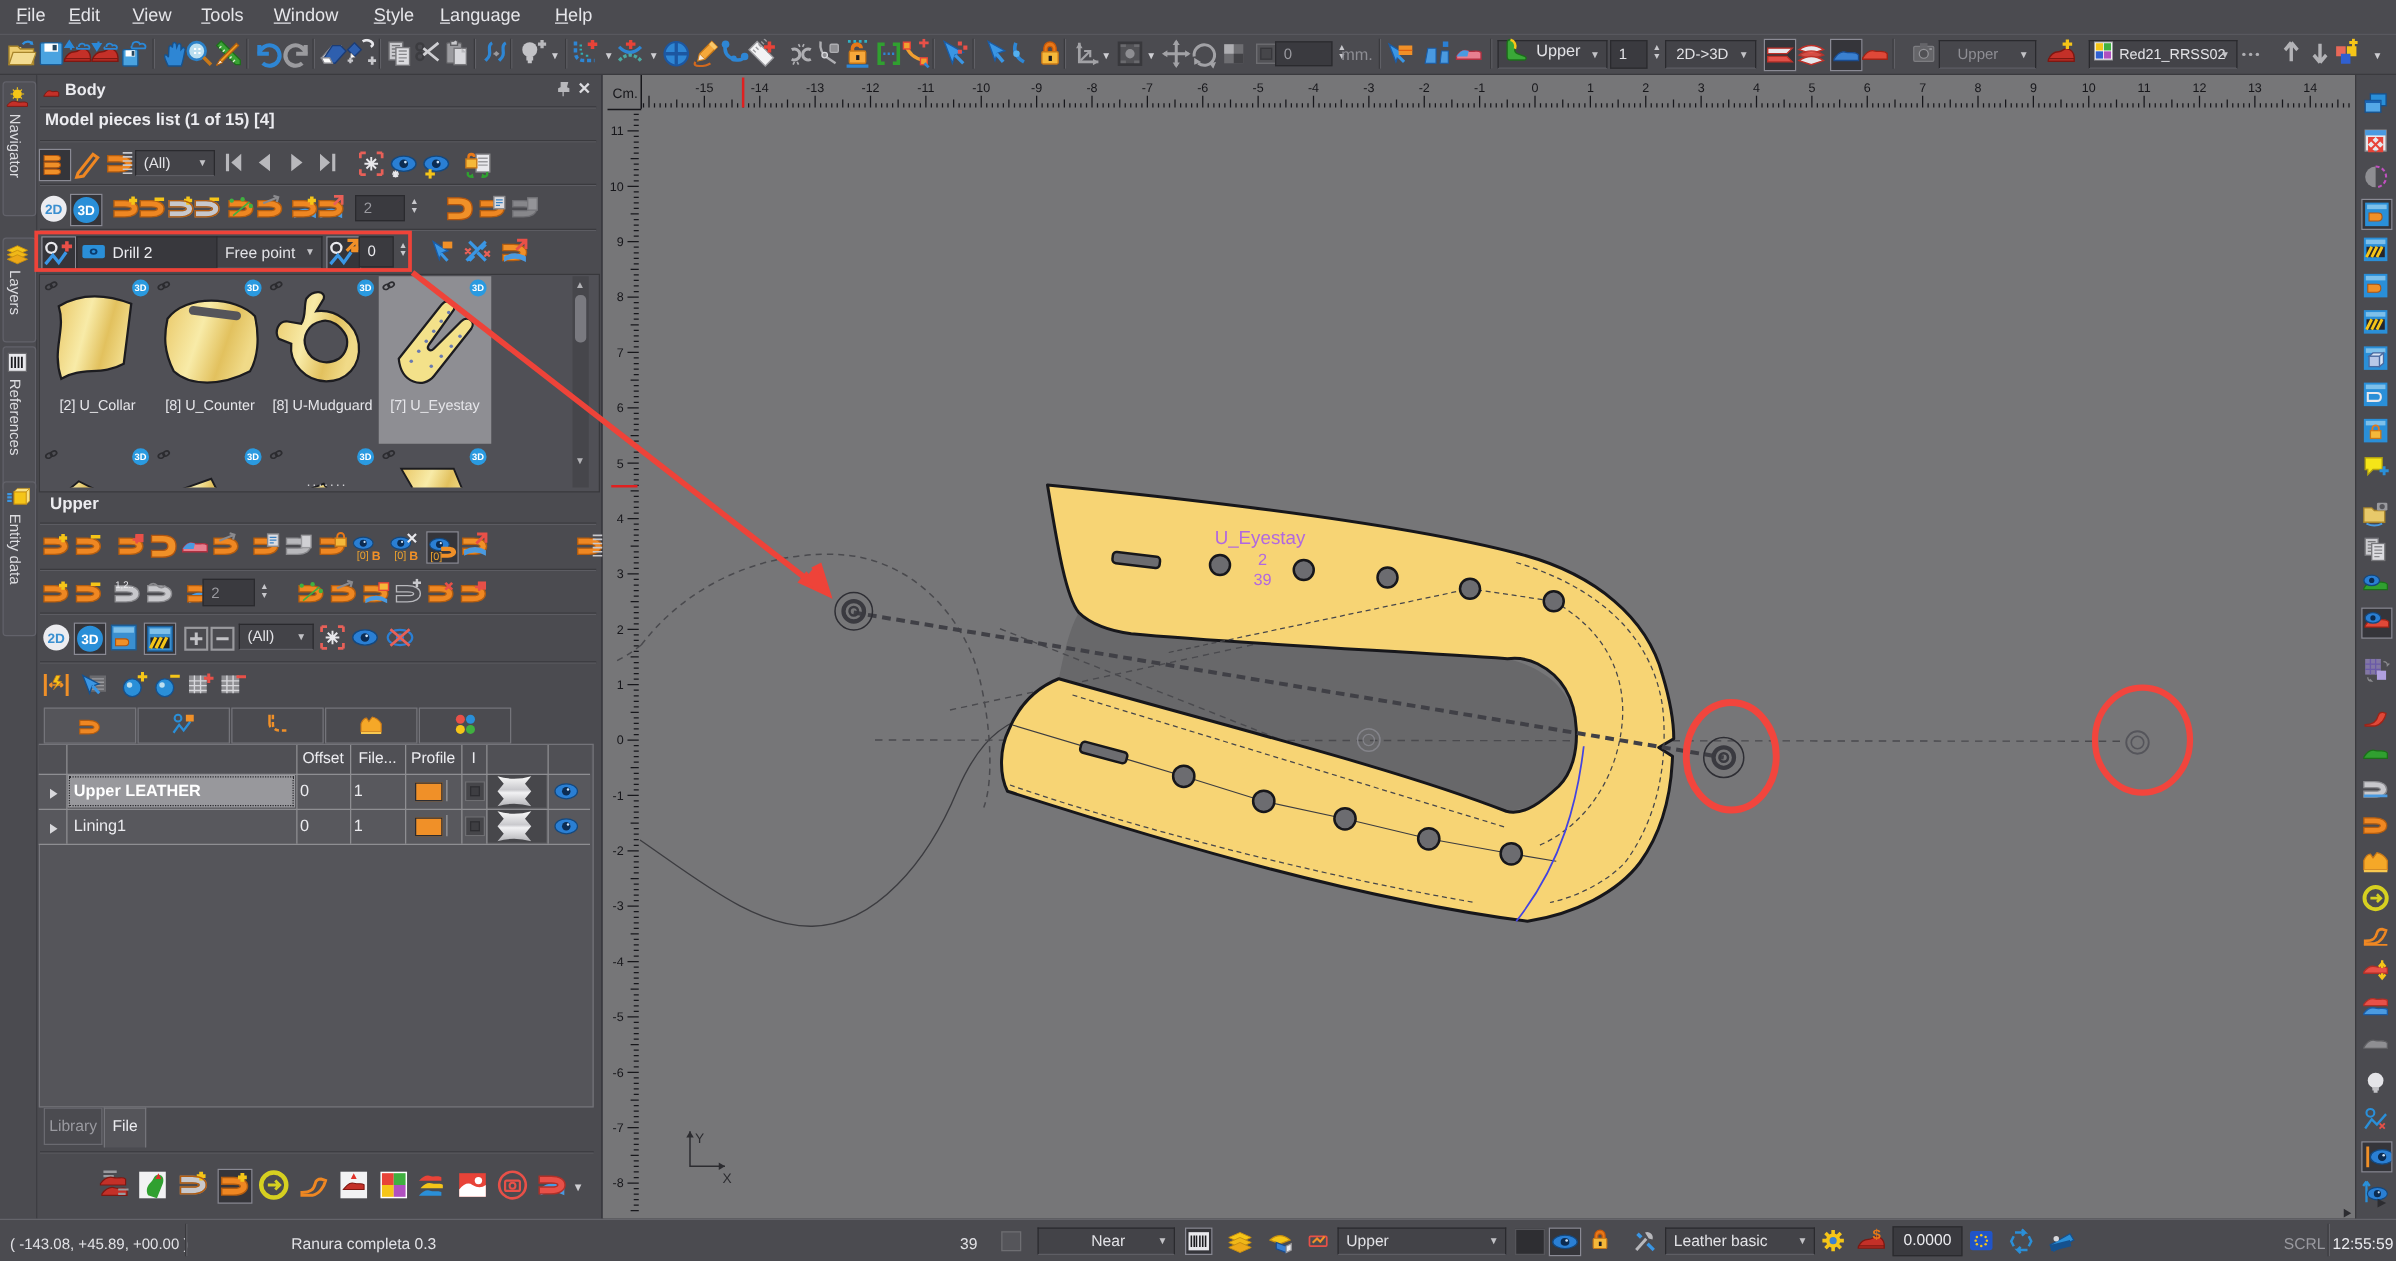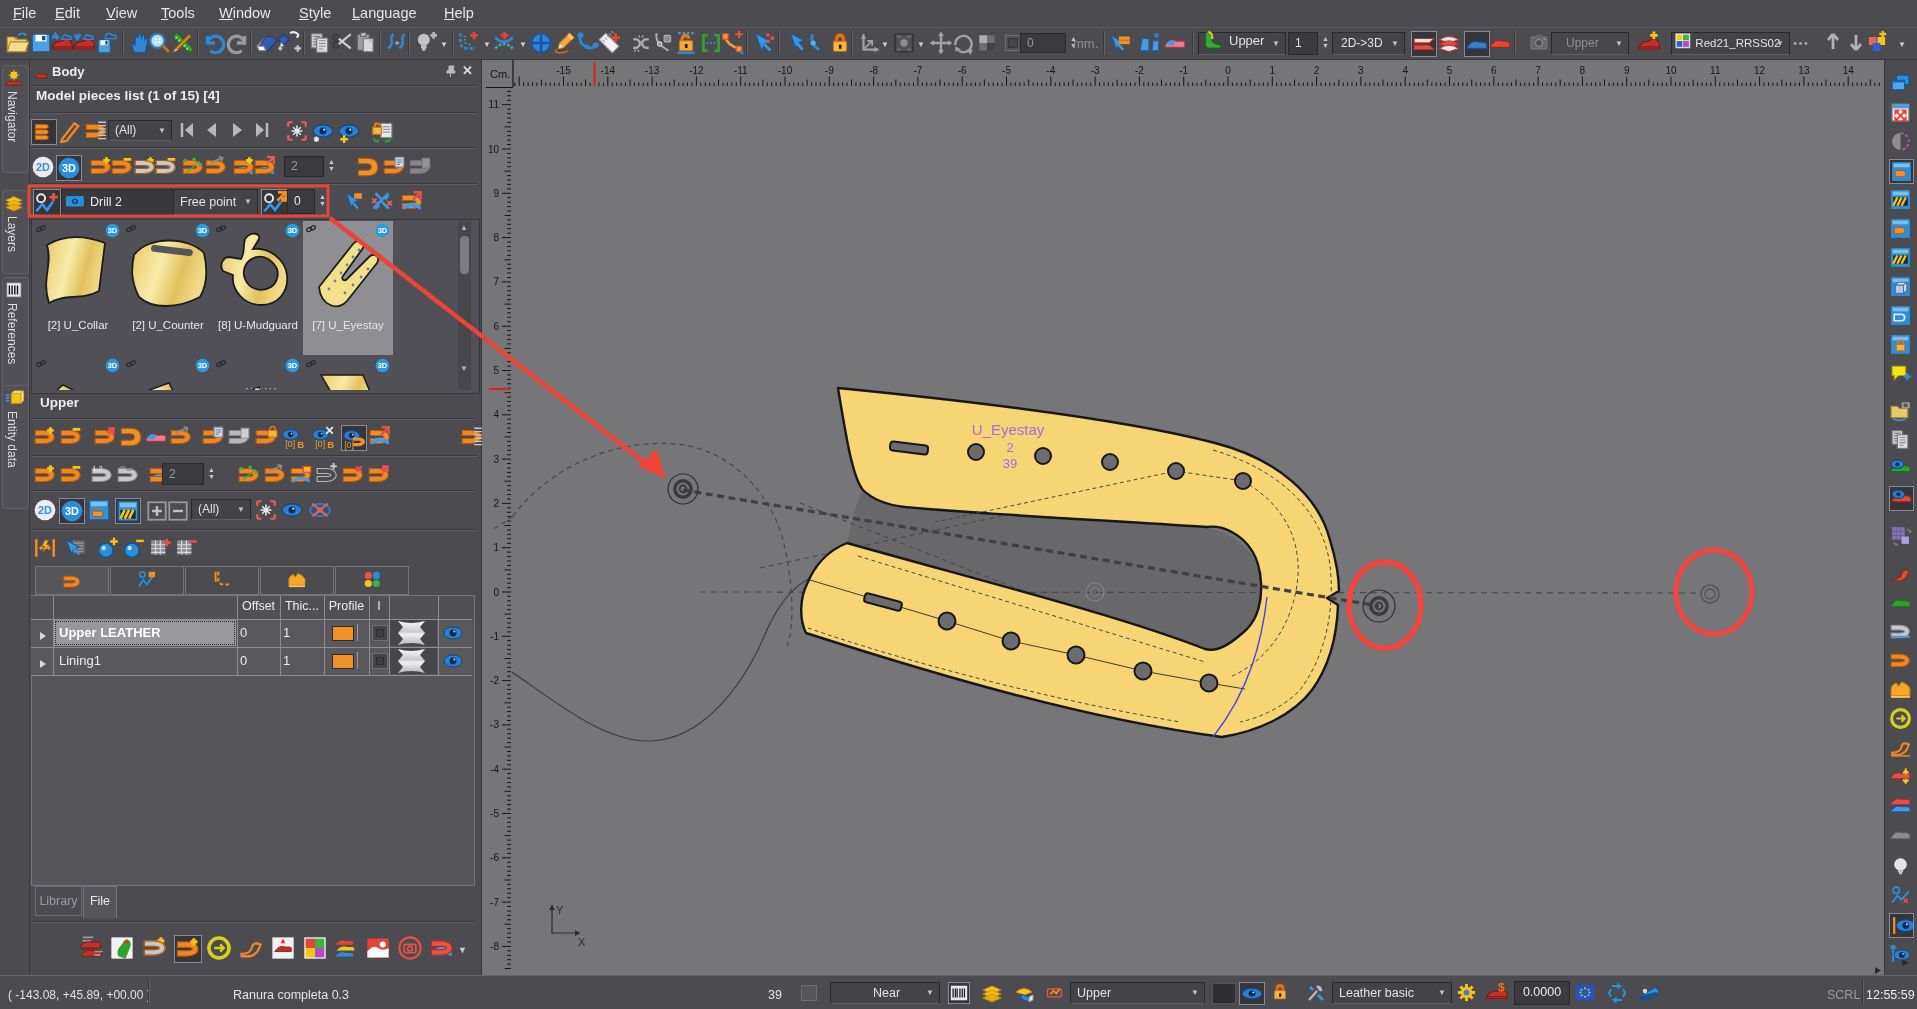--- a/index.html
+++ b/index.html
@@ -708,21 +708,21 @@
 <div style="position:absolute;left:195px;top:223px;width:15px;height:15px"><svg width="15" height="15" viewBox="0 0 15 15" style="">
       <g transform="scale(.68)">
         <circle cx="11" cy="11" r="10" fill="#2a9ae0"></circle>
         <text x="11" y="15" font-size="11" font-weight="bold" fill="#fff" text-anchor="middle" font-family="Liberation Sans">3D</text>
       </g>
     </svg></div>
 <div style="position:absolute;left:127px;top:231px;width:82px;height:84px"><svg width="82" height="84" viewBox="0 0 82 84" style="">
       <path d="M7 24 C22 4 62 6 77 22 C81 40 79 56 73 66 C50 78 25 78 12 66 C4 50 4 38 7 24 z" fill="url(#yg)" stroke="#1c1c20" stroke-width="1.8"></path>
       <rect x="24" y="16" width="42" height="7" rx="3.5" fill="#55555a" transform="rotate(7 45 19)"></rect>
     </svg></div>
-<div style="position:absolute;left:123px;top:319px;width:90px;font-size:11.5px;color:#e6e6ea;text-align:center;white-space:nowrap">[2] U_Counter</div>
+<div style="position:absolute;left:123px;top:319px;width:90px;font-size:11.5px;color:#e6e6ea;text-align:center;white-space:nowrap">[8] U_Counter</div>
 <div style="position:absolute;left:215px;top:224px;width:16px;height:14px"><svg width="16" height="14" viewBox="0 0 16 14" style="">
       <g transform="scale(.75,.7)">
         <g stroke="#2c2c30" stroke-width="1.8" fill="none">
           <ellipse cx="5.5" cy="8" rx="3.5" ry="2.6" transform="rotate(-35 5.5 8)"></ellipse>
           <ellipse cx="10.5" cy="5.5" rx="3.5" ry="2.6" transform="rotate(-35 10.5 5.5)"></ellipse>
         </g>
       </g>
     </svg></div>
 <div style="position:absolute;left:285px;top:223px;width:15px;height:15px"><svg width="15" height="15" viewBox="0 0 15 15" style="">
       <g transform="scale(.68)">
@@ -1161,21 +1161,21 @@
       <g transform="scale(.9)">
         <circle cx="7" cy="6" r="4" fill="#e85048"></circle>
         <circle cx="16" cy="6" r="4" fill="#2a8fd8"></circle>
         <circle cx="7" cy="15" r="4" fill="#f5c518"></circle>
         <circle cx="16" cy="15" r="4" fill="#40b040"></circle>
       </g>
     </svg></div>
 <div style="position:absolute;left:31px;top:595px;width:442px;height:289px;background:#55555a;border:1px solid #74747a;"></div>
 <div style="position:absolute;left:31px;top:596px;width:442px;height:23px;background:#505055"></div>
 <div style="position:absolute;left:237px;top:599px;width:43px;font-size:12.5px;color:#ececf0;text-align:center">Offset</div>
-<div style="position:absolute;left:280px;top:599px;width:44px;font-size:12.5px;color:#ececf0;text-align:center">Thic...</div>
+<div style="position:absolute;left:280px;top:599px;width:44px;font-size:12.5px;color:#ececf0;text-align:center">File...</div>
 <div style="position:absolute;left:324px;top:599px;width:45px;font-size:12.5px;color:#ececf0;text-align:center">Profile</div>
 <div style="position:absolute;left:369px;top:599px;width:20px;font-size:12.5px;color:#ececf0;text-align:center">I</div>
 <div style="position:absolute;left:31px;top:619px;width:441px;height:28px;background:#58585d;border-top:1px solid #8e8e92"></div>
 <div style="position:absolute;left:39px;top:627px;width:8px;height:10px"><svg width="8" height="10" viewBox="0 0 8 10" style="">
       <path d="M1 1 l6 4 -6 4 z" fill="#d8d8dc"></path>
     </svg></div>
 <div style="position:absolute;left:54px;top:620px;width:182px;height:26px;background:#98989c;outline:1px dotted #2c2c30;outline-offset:-2px"></div>
 <div style="position:absolute;left:59px;top:625px;font-size:13px;font-weight:bold;color:#fff">Upper LEATHER</div>
 <div style="position:absolute;left:240px;top:625px;font-size:13px;color:#ececf0">0</div>
 <div style="position:absolute;left:283px;top:625px;font-size:13px;color:#ececf0">1</div>

